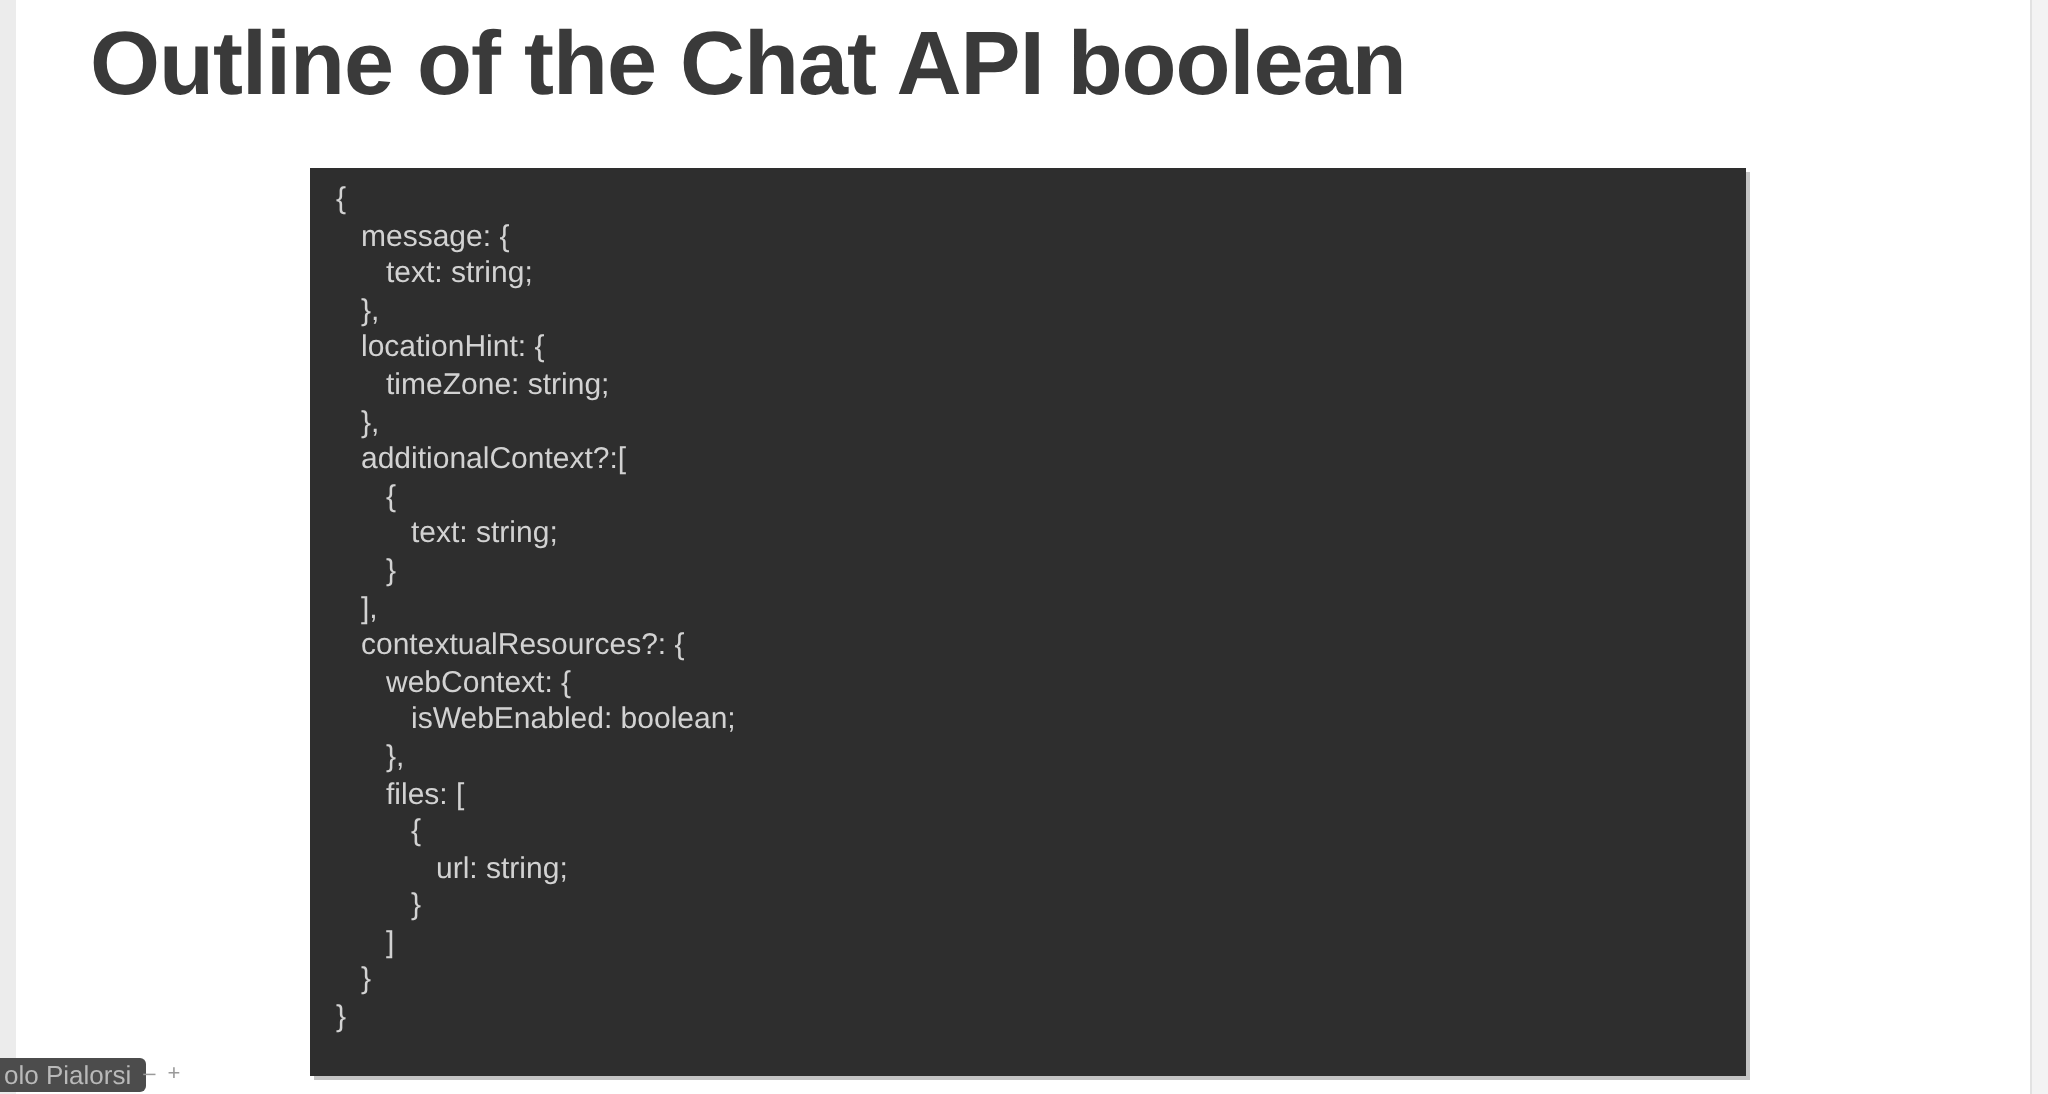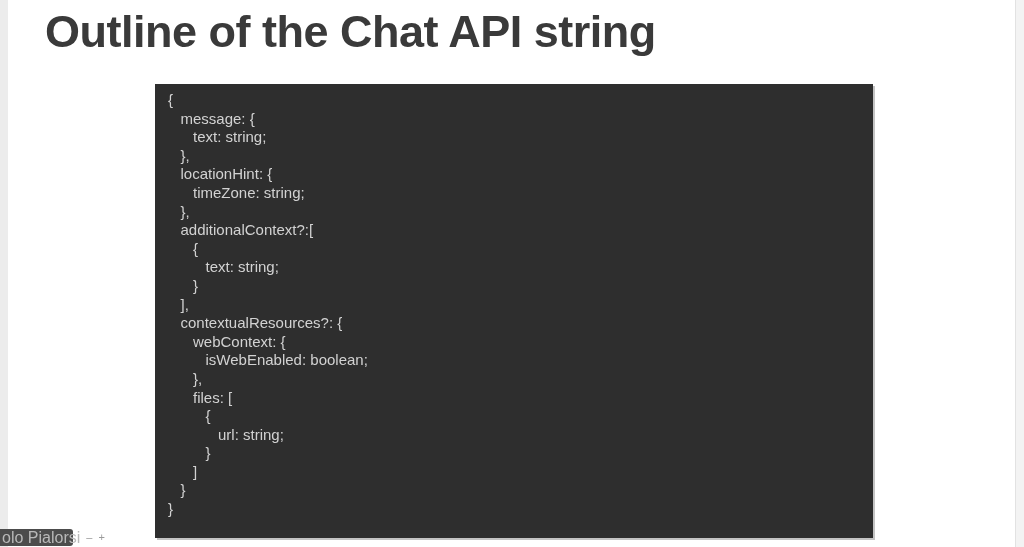--- a/index.html
+++ b/index.html
@@ -71,42 +71,42 @@
     background: #4c4c4c;
     border-radius: 0 3px 3px 0;
     display: flex;
     align-items: center;
     box-sizing: border-box;
     padding: 0 5px 0 2px;
     z-index: 5;
   }
   .presenter-tag .tag-name {
     color: #b9b9b9;
-    font-size: 16px;
+    font-size: 13px;
     white-space: nowrap;
     flex: 0 0 auto;
   }
   .presenter-tag .tag-btn {
     color: #9a9a9a;
     font-size: 11px;
     line-height: 17px;
     margin-left: 6px;
     flex: 0 0 auto;
     cursor: pointer;
   }
 </style>
 </head>
 <body>
 
 <div class="slide">
 
   <div class="edge-strip left"></div>
   <div class="edge-strip right"></div>
 
-  <h1 class="title">Outline of the Chat API string</h1>
+  <h1 class="title">Outline of the Chat API boolean</h1>
 
   <div class="code-block">
     <pre>{
    message: {
       text: string;
    },
    locationHint: {
       timeZone: string;
    },
    additionalContext?:[

